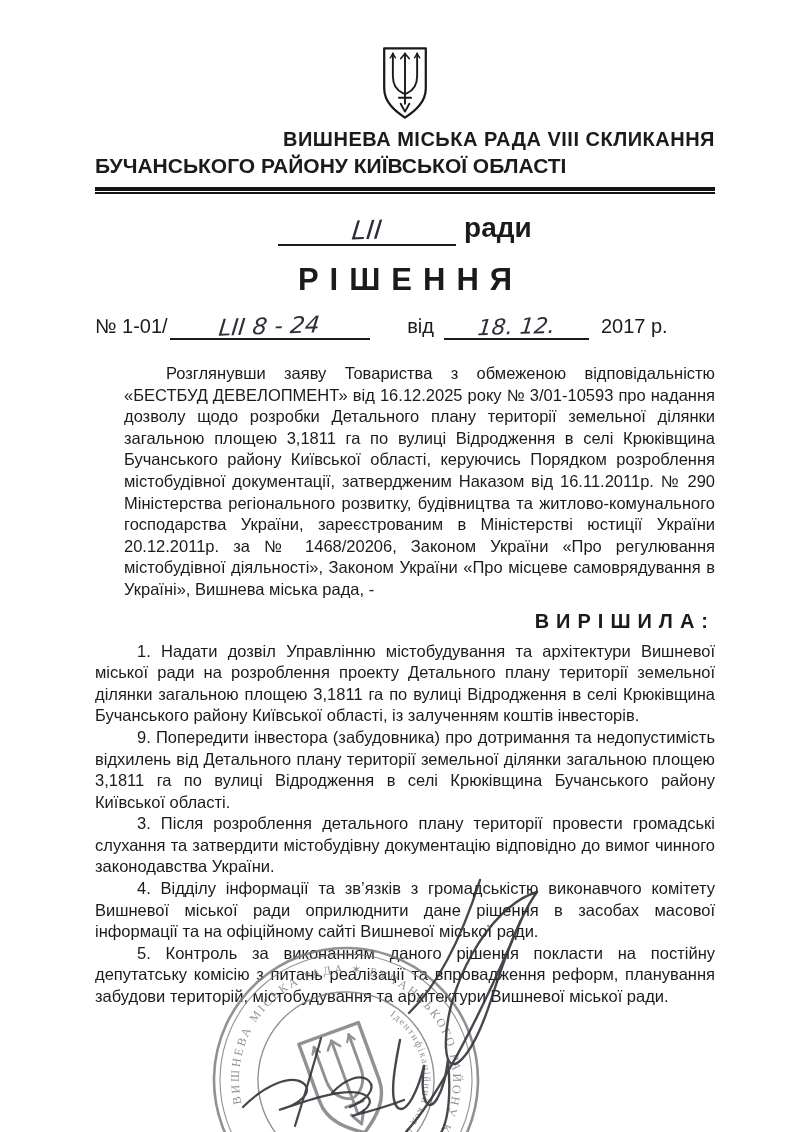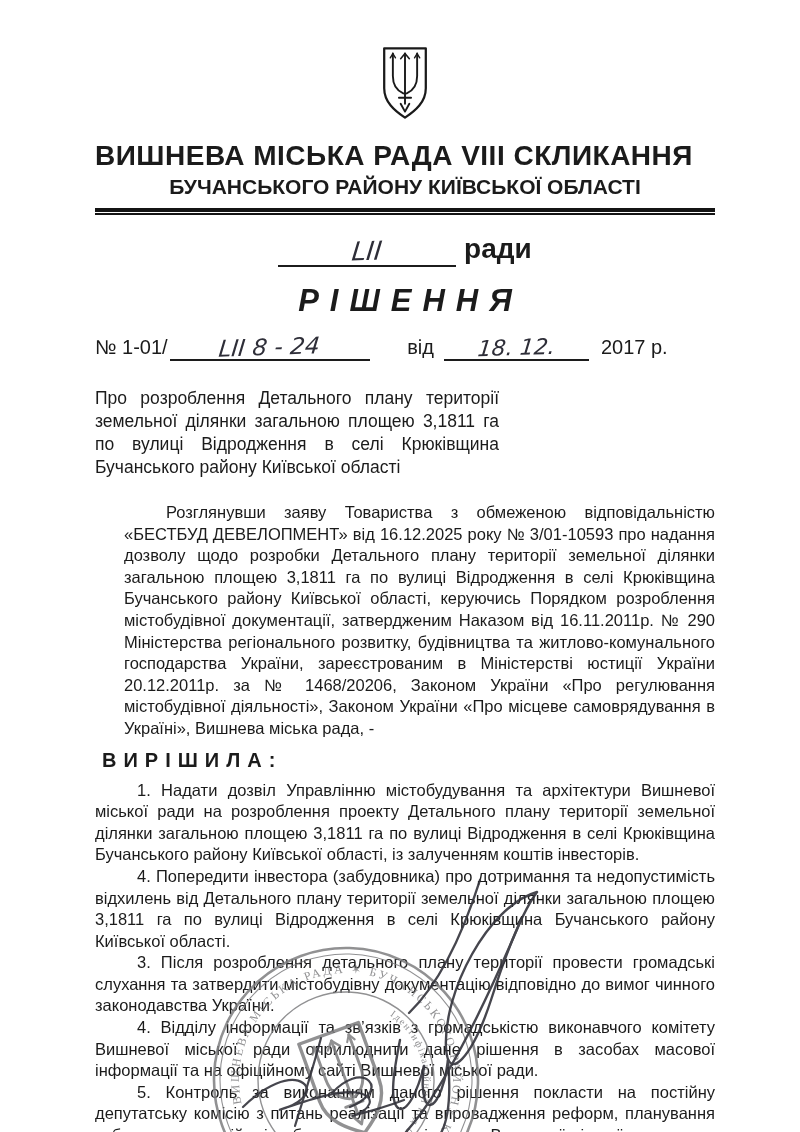--- a/index.html
+++ b/index.html
@@ -16,30 +16,29 @@
   }
   .content {
     position: absolute;
     left: 95px;
     top: 0;
     width: 620px;
   }
   .emblem-wrap { text-align: center; padding-top: 44px; }
   .emblem-wrap svg { display: inline-block; }
   .title {
-    margin-top: 14px;
-    text-align: left;
-    font-size: 28px;
+    margin-top: 2px;
+    text-align: right;
+    font-size: 20px;
     font-weight: bold;
     letter-spacing: 0.5px;
     white-space: nowrap;
   }
   .subtitle {
     margin-top: 3px;
-    text-align: center;
     font-size: 21px;
     font-weight: bold;
   }
   .rule {
     margin-top: 9px;
     height: 7px;
     border-top: 4px solid #141414;
     border-bottom: 2px solid #141414;
   }
   .session-line {
@@ -64,21 +63,20 @@
     transform: skewX(-8deg) rotate(-2deg);
   }
   .session-line .hw { font-size: 26px; position: relative; top: 2px; }
   .doc-type {
     margin-top: 16px;
     text-align: center;
     font-size: 31px;
     font-weight: bold;
     letter-spacing: 11px;
     padding-left: 11px;
-    font-style: italic;
   }
   .number-line {
     margin-top: 14px;
     font-size: 20px;
     white-space: nowrap;
   }
   .num-blank { width: 200px; margin-left: 2px; }
   .num-blank .hw { font-size: 23px; position: relative; top: 1px; }
   .from-label { margin-left: 32px; }
   .date-blank { width: 145px; margin-left: 10px; margin-right: 12px; }
@@ -93,21 +91,21 @@
   }
   .body-par {
     font-size: 16.5px;
     line-height: 21.6px;
     text-align: justify;
     text-indent: 42px;
   }
   .preamble { margin-top: 23px; margin-left: 29px; }
   .resolved {
     margin: 9px 0 8px 0;
-    text-align: left;
+    text-align: right;
     font-size: 20px;
     font-weight: bold;
     letter-spacing: 7px;
     padding-left: 7px;
   }
   .overlay {
     position: absolute;
     left: 0; top: 0;
     width: 800px; height: 1132px;
     pointer-events: none;
@@ -150,28 +148,27 @@
       <span>ради</span>
     </div>
 
     <div class="doc-type">РІШЕННЯ</div>
 
     <div class="number-line">
       <span>№ 1-01/</span><span class="blank num-blank"><span class="hw">LII 8 - 24</span></span>
       <span class="from-label">від</span><span class="blank date-blank"><span class="hw">18. 12.</span></span><span>2017 р.</span>
     </div>
 
-    <p class="subject">Про розроблення Детального плану території земельної ділянки загальною площею 3,1811 га по вулиці Відродження в селі Крюківщина Бучанського району Київської області</p>
 
     <p class="body-par preamble">Розглянувши заяву Товариства з обмеженою відповідальністю «БЕСТБУД ДЕВЕЛОПМЕНТ» від 16.12.2025 року № 3/01-10593 про надання дозволу щодо розробки Детального плану території земельної ділянки загальною площею 3,1811 га по вулиці Відродження в селі Крюківщина Бучанського району Київської області, керуючись Порядком розроблення містобудівної документації, затвердженим Наказом від 16.11.2011р. № 290 Міністерства регіонального розвитку, будівництва та житлово-комунального господарства України, зареєстрованим в Міністерстві юстиції України 20.12.2011р. за № 1468/20206, Законом України «Про регулювання містобудівної діяльності», Законом України «Про місцеве самоврядування в Україні», Вишнева міська рада, -</p>
 
     <div class="resolved">ВИРІШИЛА:</div>
 
     <p class="body-par">1. Надати дозвіл Управлінню містобудування та архітектури Вишневої міської ради на розроблення проекту Детального плану території земельної ділянки загальною площею 3,1811 га по вулиці Відродження в селі Крюківщина Бучанського району Київської області, із залученням коштів інвесторів.</p>
-    <p class="body-par">4. Попередити інвестора (забудовника) про дотримання та недопустимість відхилень від Детального плану території земельної ділянки загальною площею 3,1811 га по вулиці Відродження в селі Крюківщина Бучанського району Київської області.</p>
+    <p class="body-par">9. Попередити інвестора (забудовника) про дотримання та недопустимість відхилень від Детального плану території земельної ділянки загальною площею 3,1811 га по вулиці Відродження в селі Крюківщина Бучанського району Київської області.</p>
     <p class="body-par">3. Після розроблення детального плану території провести громадські слухання та затвердити містобудівну документацію відповідно до вимог чинного законодавства України.</p>
     <p class="body-par">4.  Відділу інформації та зв’язків з громадськістю виконавчого комітету Вишневої міської ради оприлюднити дане рішення в засобах масової інформації та на офіційному сайті  Вишневої міської ради.</p>
     <p class="body-par">5.  Контроль за виконанням даного рішення покласти на постійну депутатську комісію з питань реалізації та впровадження реформ, планування забудови територій, містобудування та архітектури Вишневої міської ради.</p>
 
   </div>
 
   <svg class="overlay" viewBox="0 0 800 1132">
 
     <g transform="translate(346,1080) rotate(-20)" opacity="0.85">
       <circle r="132" fill="none" stroke="#7e7e80" stroke-width="2.6"></circle>

